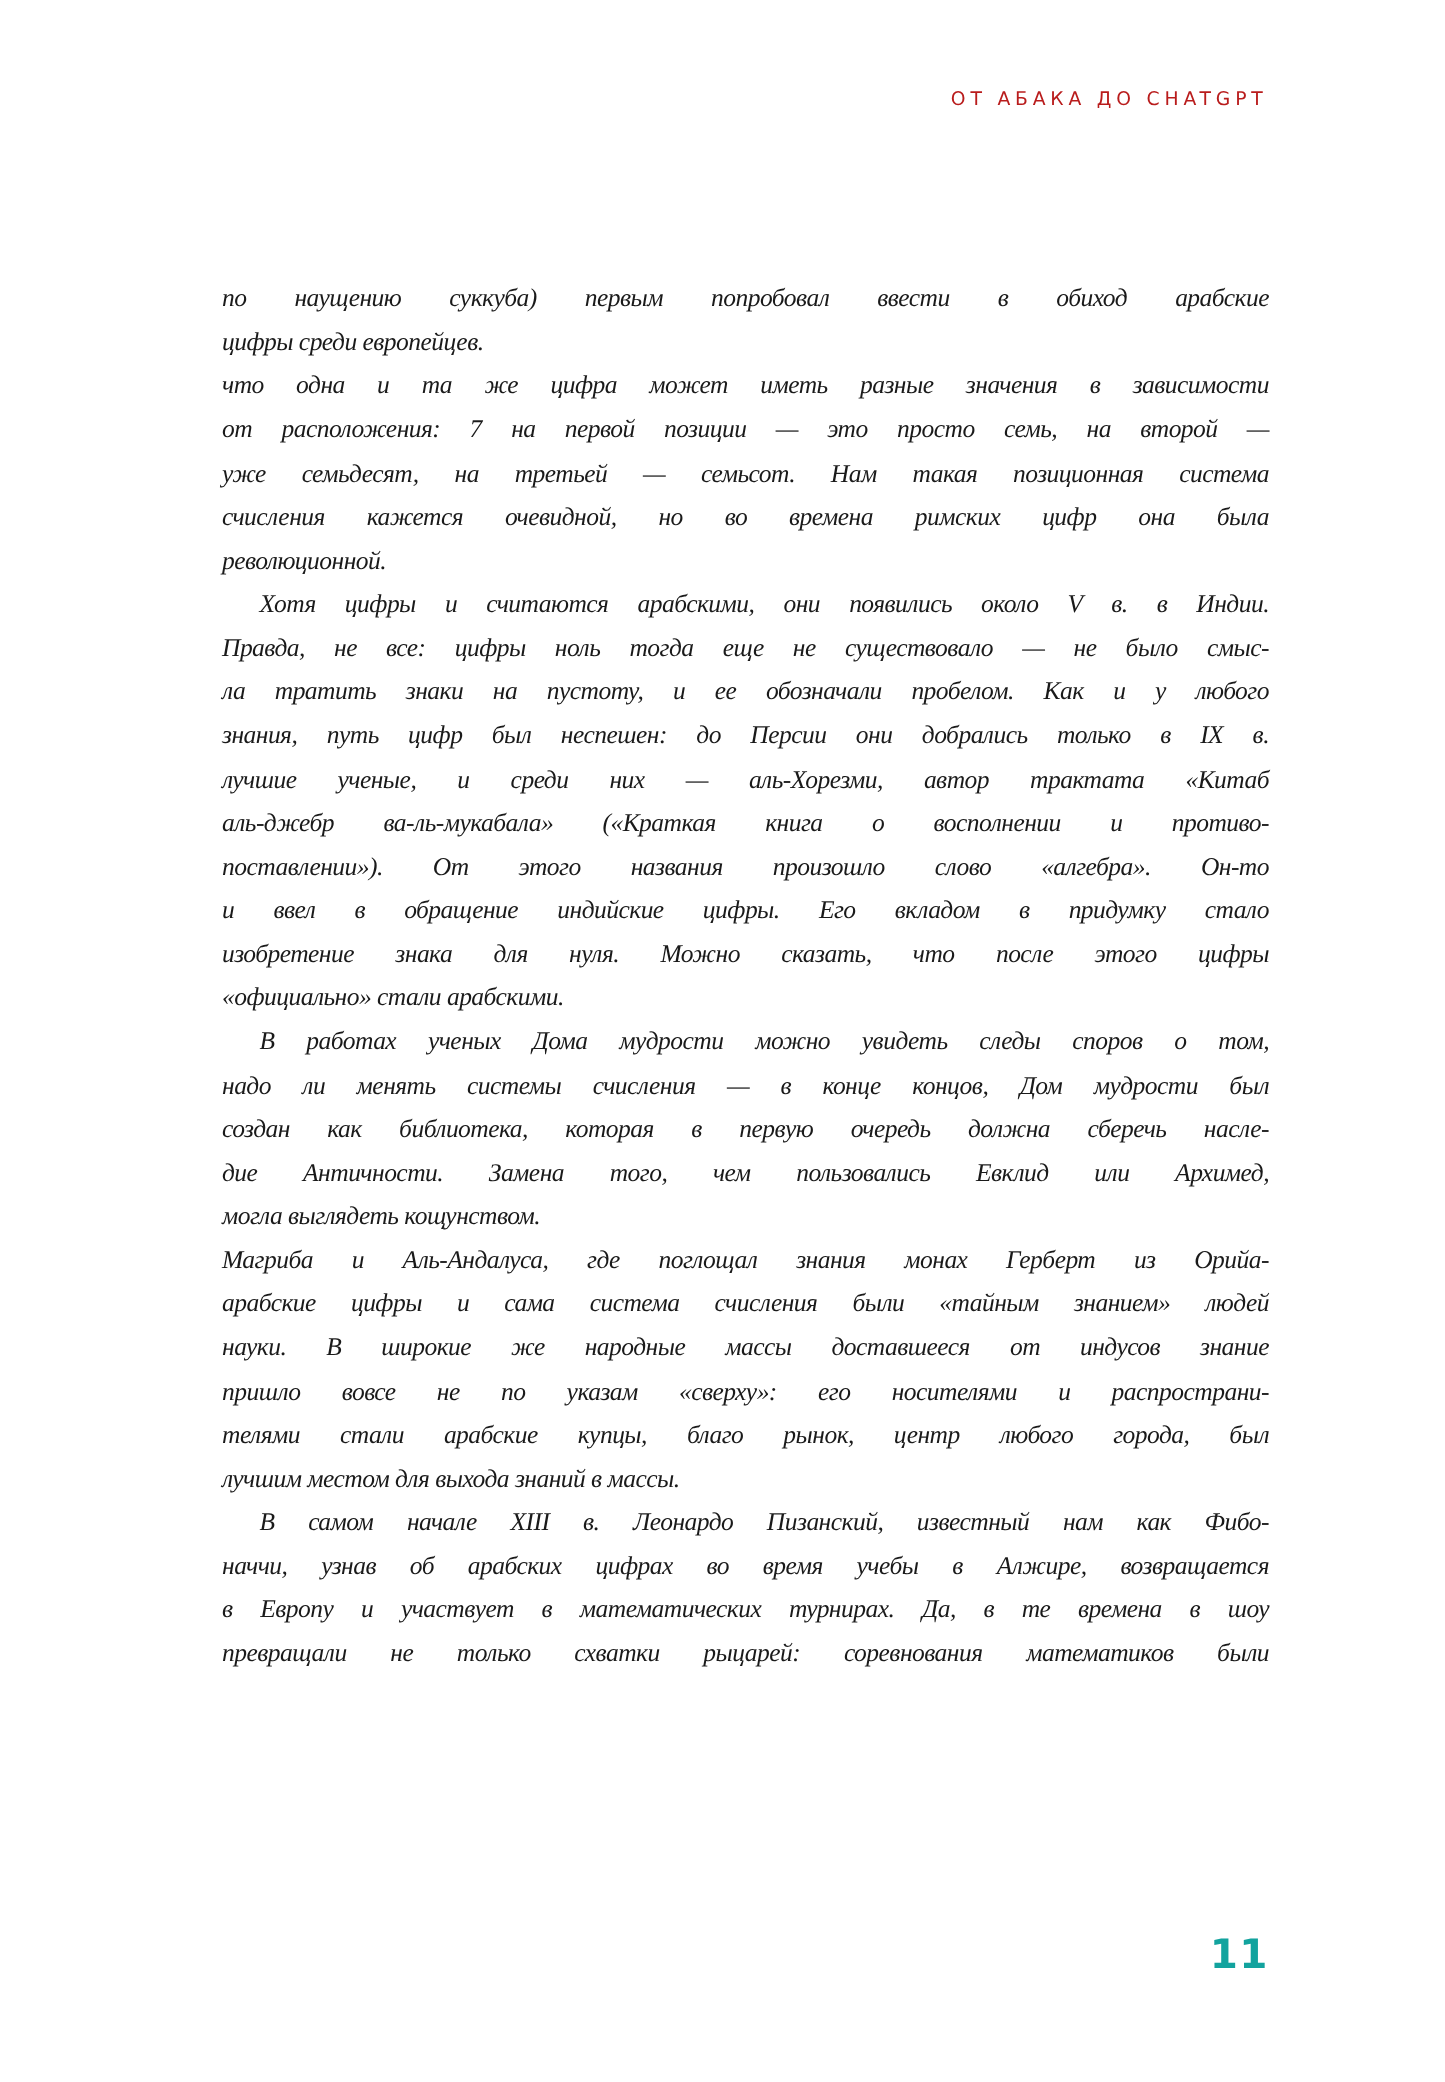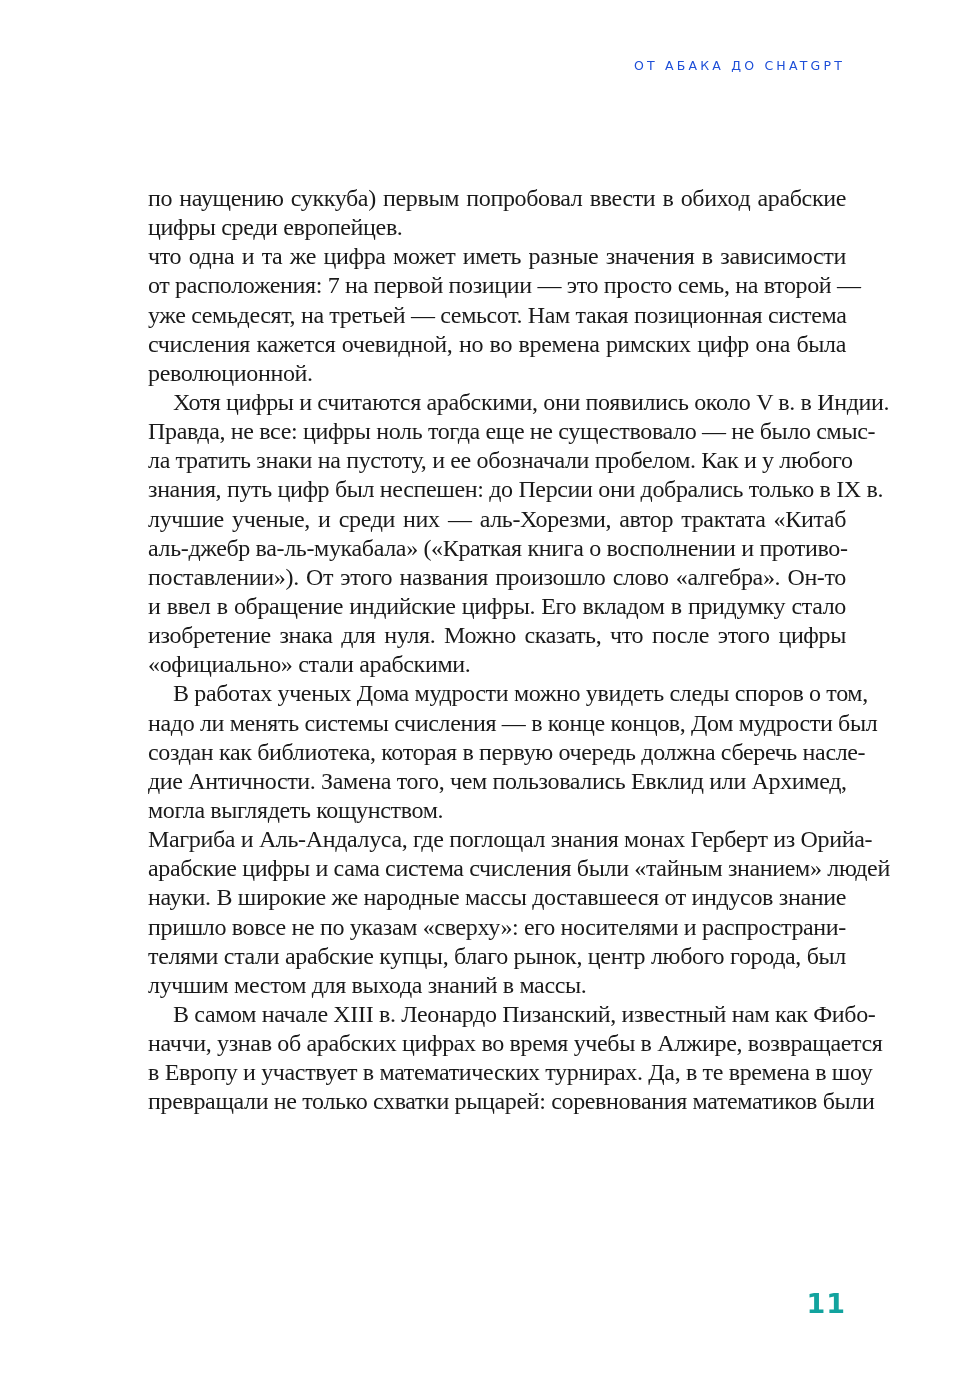--- a/index.html
+++ b/index.html
@@ -1,26 +1,26 @@
 <!DOCTYPE html>
 <html><head>
 <meta charset="utf-8">
 <style>
   html, body { margin: 0; padding: 0; background: #ffffff; }
   body { width: 963px; height: 1388px; position: relative; overflow: hidden; }
   .running-head {
     position: absolute; top: 58px; right: 118px;
     font-family: "DejaVu Sans", sans-serif; font-size: 12.5px;
-    letter-spacing: 3.2px; color: #1d4ed8; font-weight: normal;
+    letter-spacing: 3.2px; color: #b91c1c; font-weight: normal;
     white-space: nowrap;
   }
   .text-block {
     position: absolute; left: 148px; top: 184px; width: 698px;
     font-family: "Liberation Serif", "DejaVu Serif", serif;
-    font-size: 24px; color: #1a1a1a;
+    font-size: 17px; color: #1a1a1a; font-style: italic;
   }
   .line {
     height: 29.15px; line-height: 29.15px; white-space: nowrap;
     text-align: justify; text-align-last: justify;
     letter-spacing: -0.35px;
   }
   .line.indent { padding-left: 25px; }
   .line.last { text-align-last: left; }
   .page-number {
     position: absolute; top: 1288px; right: 117px;

